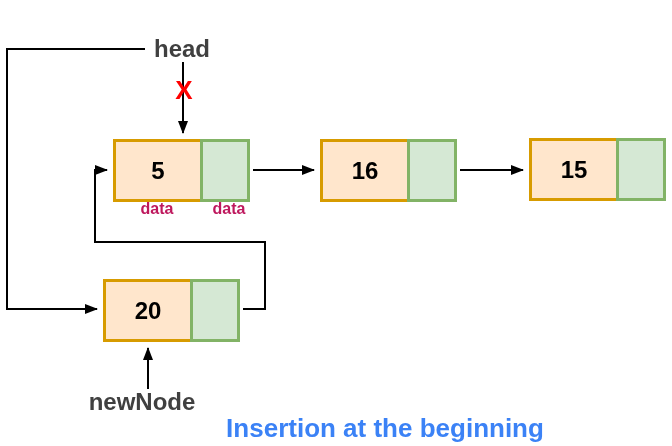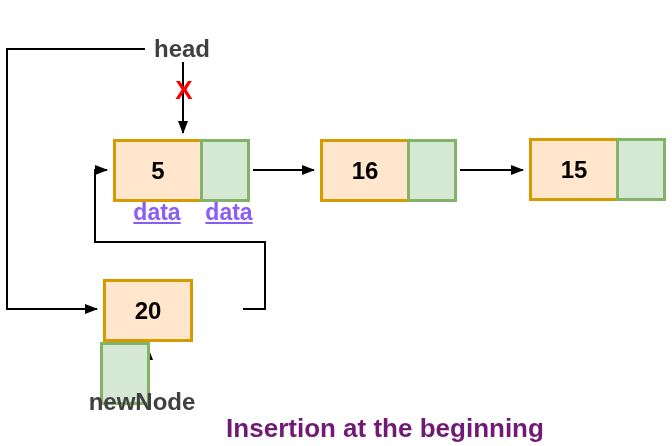--- a/index.html
+++ b/index.html
@@ -43,28 +43,28 @@
     border: 3px solid #82B366;
   }
   .label {
     position: absolute;
     transform: translateX(-50%);
     font-weight: bold;
     white-space: nowrap;
     line-height: 1.1;
   }
   .label.red  { color: #404040; font-size: 24px; }
-  .label.blue { color: #8b5cf6; font-size: 23px; text-decoration: underline; }
+  .label.blue { color: #be185d; font-size: 16px; }
   .label.x-mark { color: #FF0000; font-size: 26px; }
-  .label.title  { color: #701a75; font-size: 26px; }
+  .label.title  { color: #3b82f6; font-size: 26px; }
   
   #node-5  { left: 113px; top: 139px; }
   #node-10 { left: 320px; top: 139px; }
   #node-15 { left: 529px; top: 138px; }
-  #node-20 { left: 103px; top: 279px; flex-direction: column; }
+  #node-20 { left: 103px; top: 279px; }
 </style>
 </head>
 <body>
 
 <div class="canvas">
 
   <svg class="wires" width="672" height="446" viewBox="0 0 672 446" xmlns="http://www.w3.org/2000/svg">
     <defs>
       <marker id="arrowhead" markerUnits="userSpaceOnUse" markerWidth="13" markerHeight="10" refX="12" refY="5" orient="auto">
         <polygon points="0,0 13,5 0,10" fill="#000000"></polygon>

